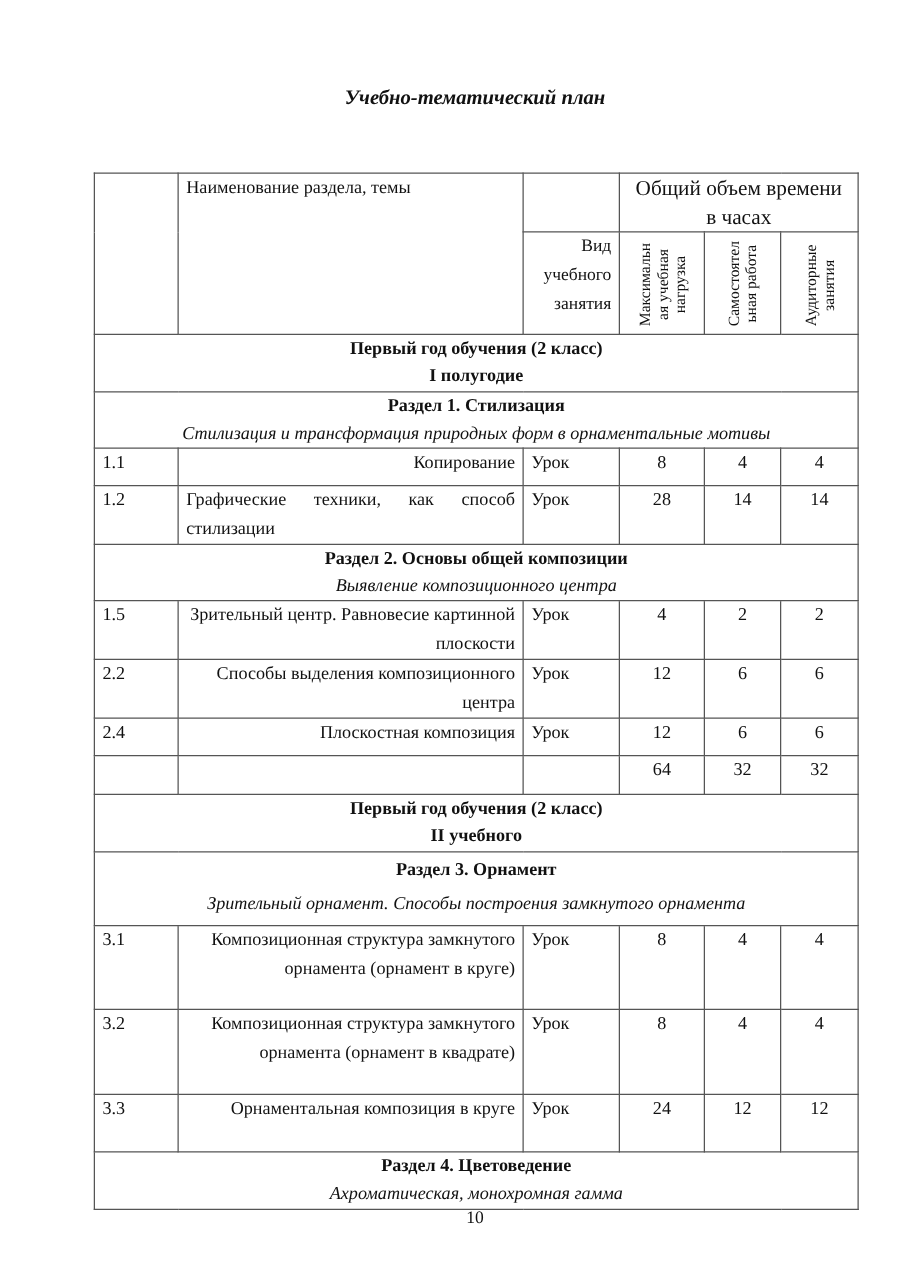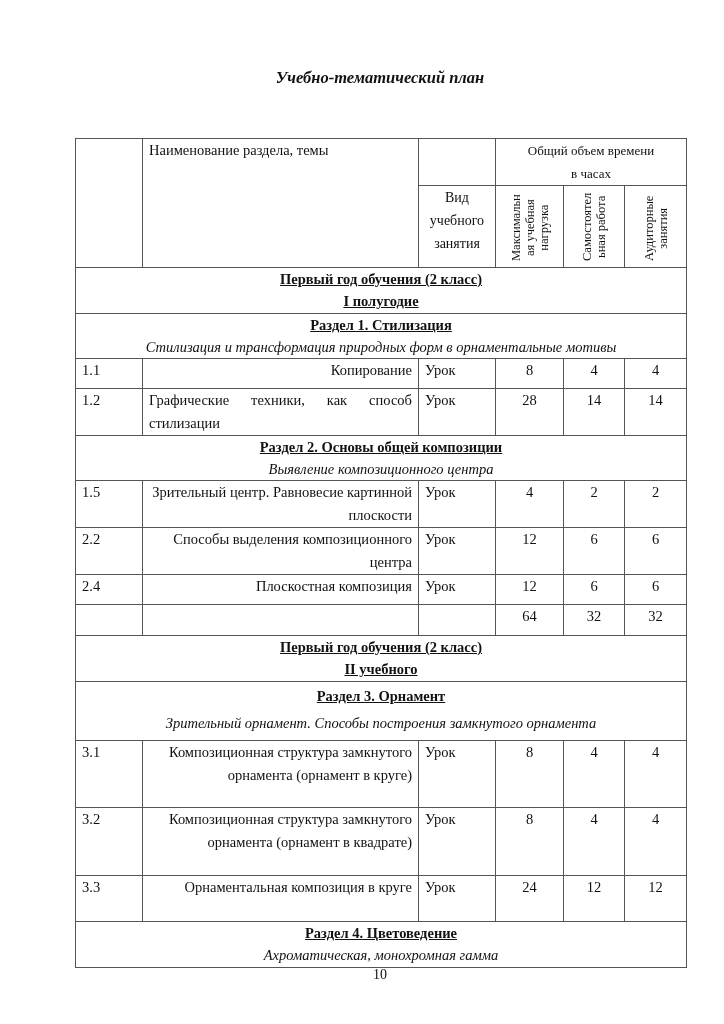--- a/index.html
+++ b/index.html
@@ -12,29 +12,29 @@
                table-layout: fixed; font-size: 14.5px; }
   table.plan td { border: 1px solid #555; padding: 0 6px; vertical-align: top; line-height: 23px; }
   .c-num { width: 67px; }
   .c-name { width: 276px; }
   .c-type { width: 77px; }
   .c-max { width: 68px; }
   .c-self { width: 61px; }
   .c-aud { width: 62px; }
   td.num-val { text-align: center; }
   td.hdr-name { padding-top: 2px; line-height: 20px; }
-  td.hdr-total { text-align: center; font-size: 13px; line-height: 17px; padding-top: 1px; height: 34px; }
-  td.hdr-type { text-align: center; vertical-align: middle; line-height: 20px; font-size: 14px; height: 81px; padding-top: 8px; }
+  td.hdr-total { text-align: center; font-size: 17px; line-height: 17px; padding-top: 1px; height: 34px; }
+  td.hdr-type { text-align: right; vertical-align: middle; line-height: 20px; font-size: 14px; height: 81px; padding-top: 8px; }
   td.vert { padding: 0; height: 81px; position: relative; }
   .vtext { position: absolute; left: 50%; bottom: 6px; transform-origin: left bottom;
            transform: rotate(-90deg) translate(0, 50%); white-space: nowrap; font-size: 12.5px;
            line-height: 14px; text-align: center; }
   .vtext span { display: block; }
   td.band { text-align: center; padding: 0; }
-  .band-bold { font-weight: bold; display: block; line-height: 22px; text-decoration: underline; }
+  .band-bold { font-weight: bold; display: block; line-height: 22px; }
   .band-italic { font-style: italic; display: block; line-height: 22px; }
   .sec3 .band-bold { line-height: 24px; padding-top: 2px; }
   .sec3 .band-italic { line-height: 30px; padding-bottom: 2px; }
   td.name { text-align: right; }
   td.name.justify { text-align: justify; text-align-last: left; }
 </style>
 </head>
 <body>
 
 <div class="doc-title">Учебно-тематический план</div>

